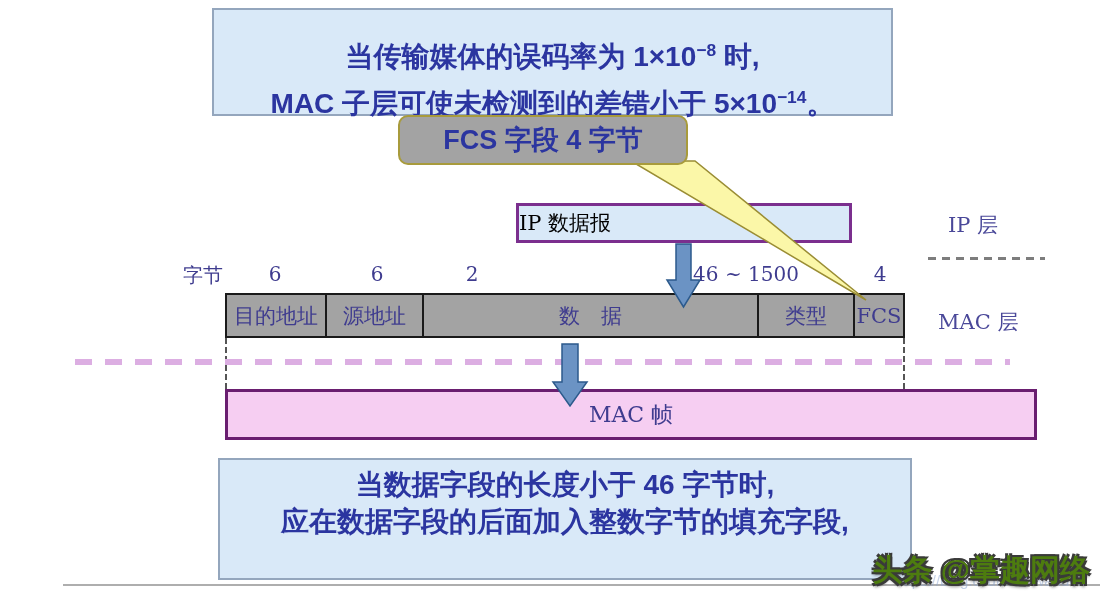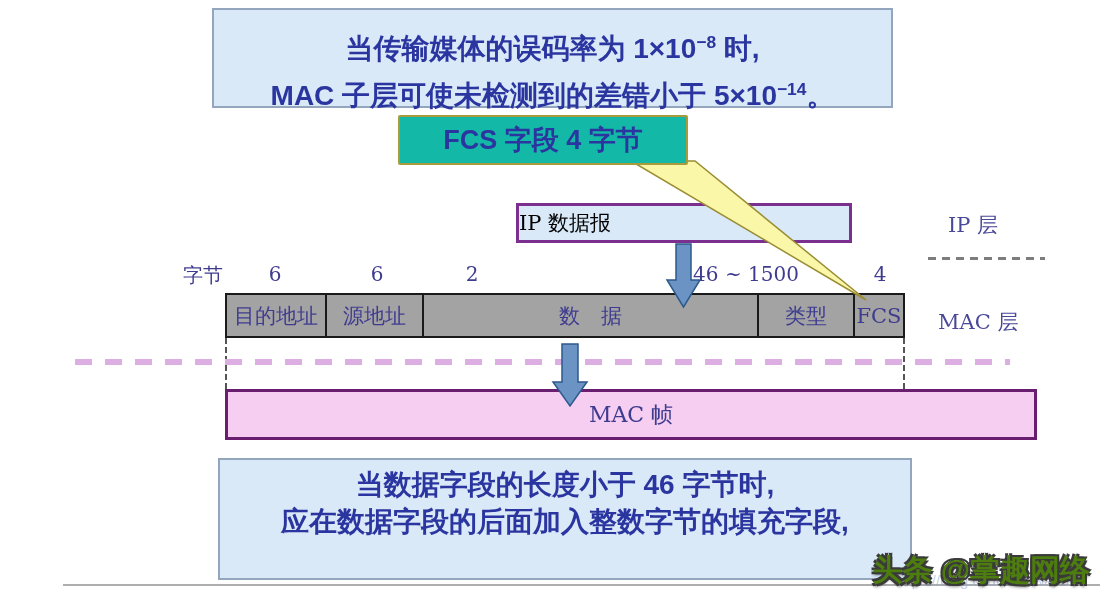--- a/index.html
+++ b/index.html
@@ -7,27 +7,27 @@
     --serif:"DejaVu Serif","Liberation Serif",serif;
   }
   html,body{margin:0;padding:0;background:#fff;}
   .canvas{position:relative;width:1100px;height:598px;background:#ffffff;overflow:hidden;
           font-family:var(--sans);}
   .abs{position:absolute;}
 
   
   .info-box{background:#d9e9f8;border:2px solid #94a6bd;color:#2b35a0;
             font-weight:bold;text-align:center;z-index:20;}
-  .info-top{left:212px;top:8px;width:677px;height:84px;font-size:28px;line-height:40px;padding-top:12px;}
+  .info-top{left:212px;top:8px;width:677px;height:84px;font-size:28px;line-height:40px;padding-top:20px;}
   .info-bottom{left:218px;top:458px;width:690px;height:112px;font-size:28px;line-height:37px;padding-top:6px;}
   sup.sp{font-size:0.62em;vertical-align:super;}
 
   
-  .callout{left:398px;top:115px;width:286px;height:46px;background:#14b8a6;
-           border:2px solid #a89b3c;border-radius:2px;color:#2b35a0;font-weight:bold;
+  .callout{left:398px;top:115px;width:286px;height:46px;background:#a3a3a3;
+           border:2px solid #a89b3c;border-radius:10px;color:#2b35a0;font-weight:bold;
            font-size:27px;line-height:46px;text-align:center;z-index:40;}
 
   
   .ip-box{left:516px;top:203px;width:330px;height:34px;background:#d9e9f8;
           border:3px solid #7b2f8e;color:#000000;font-family:var(--serif);
           font-size:21px;line-height:34px;z-index:10;}
 
   
   .layer-label{font-family:var(--serif);color:#4a4899;font-size:21px;z-index:10;white-space:nowrap;}
 

